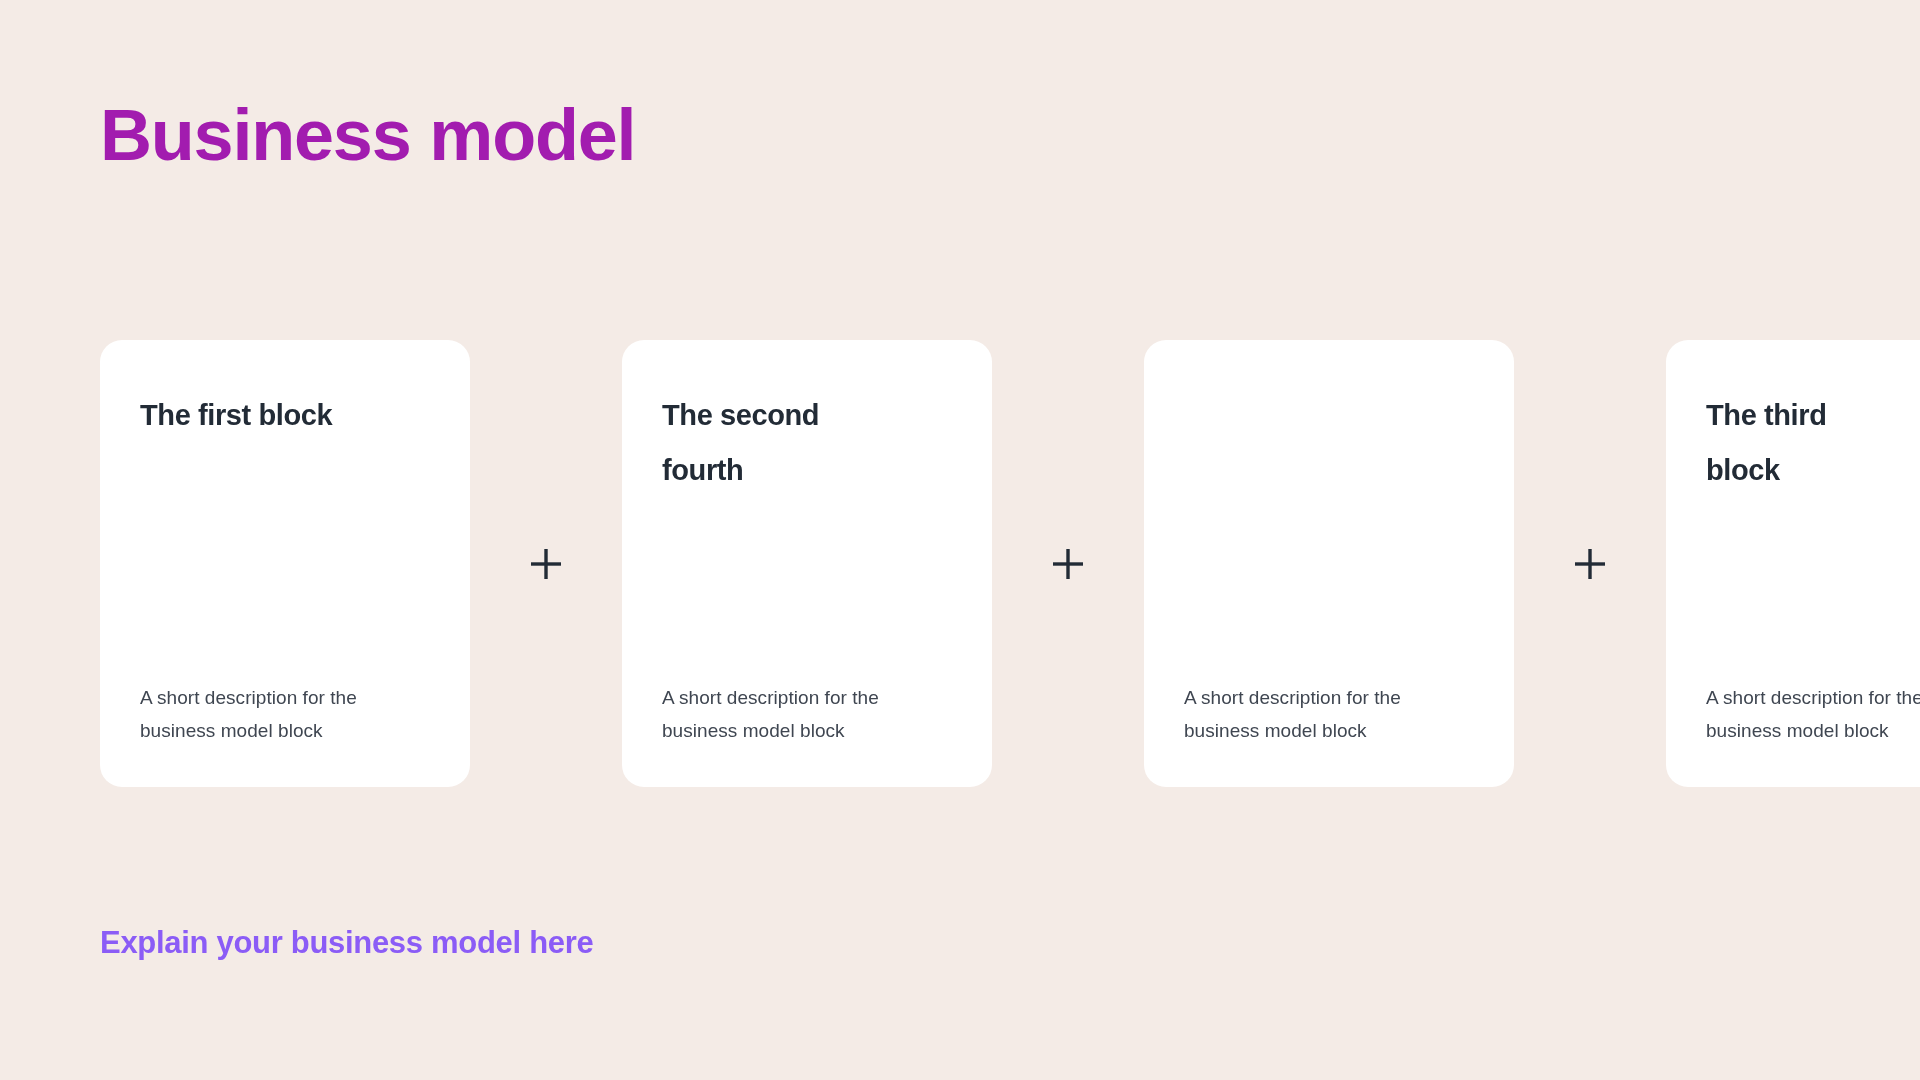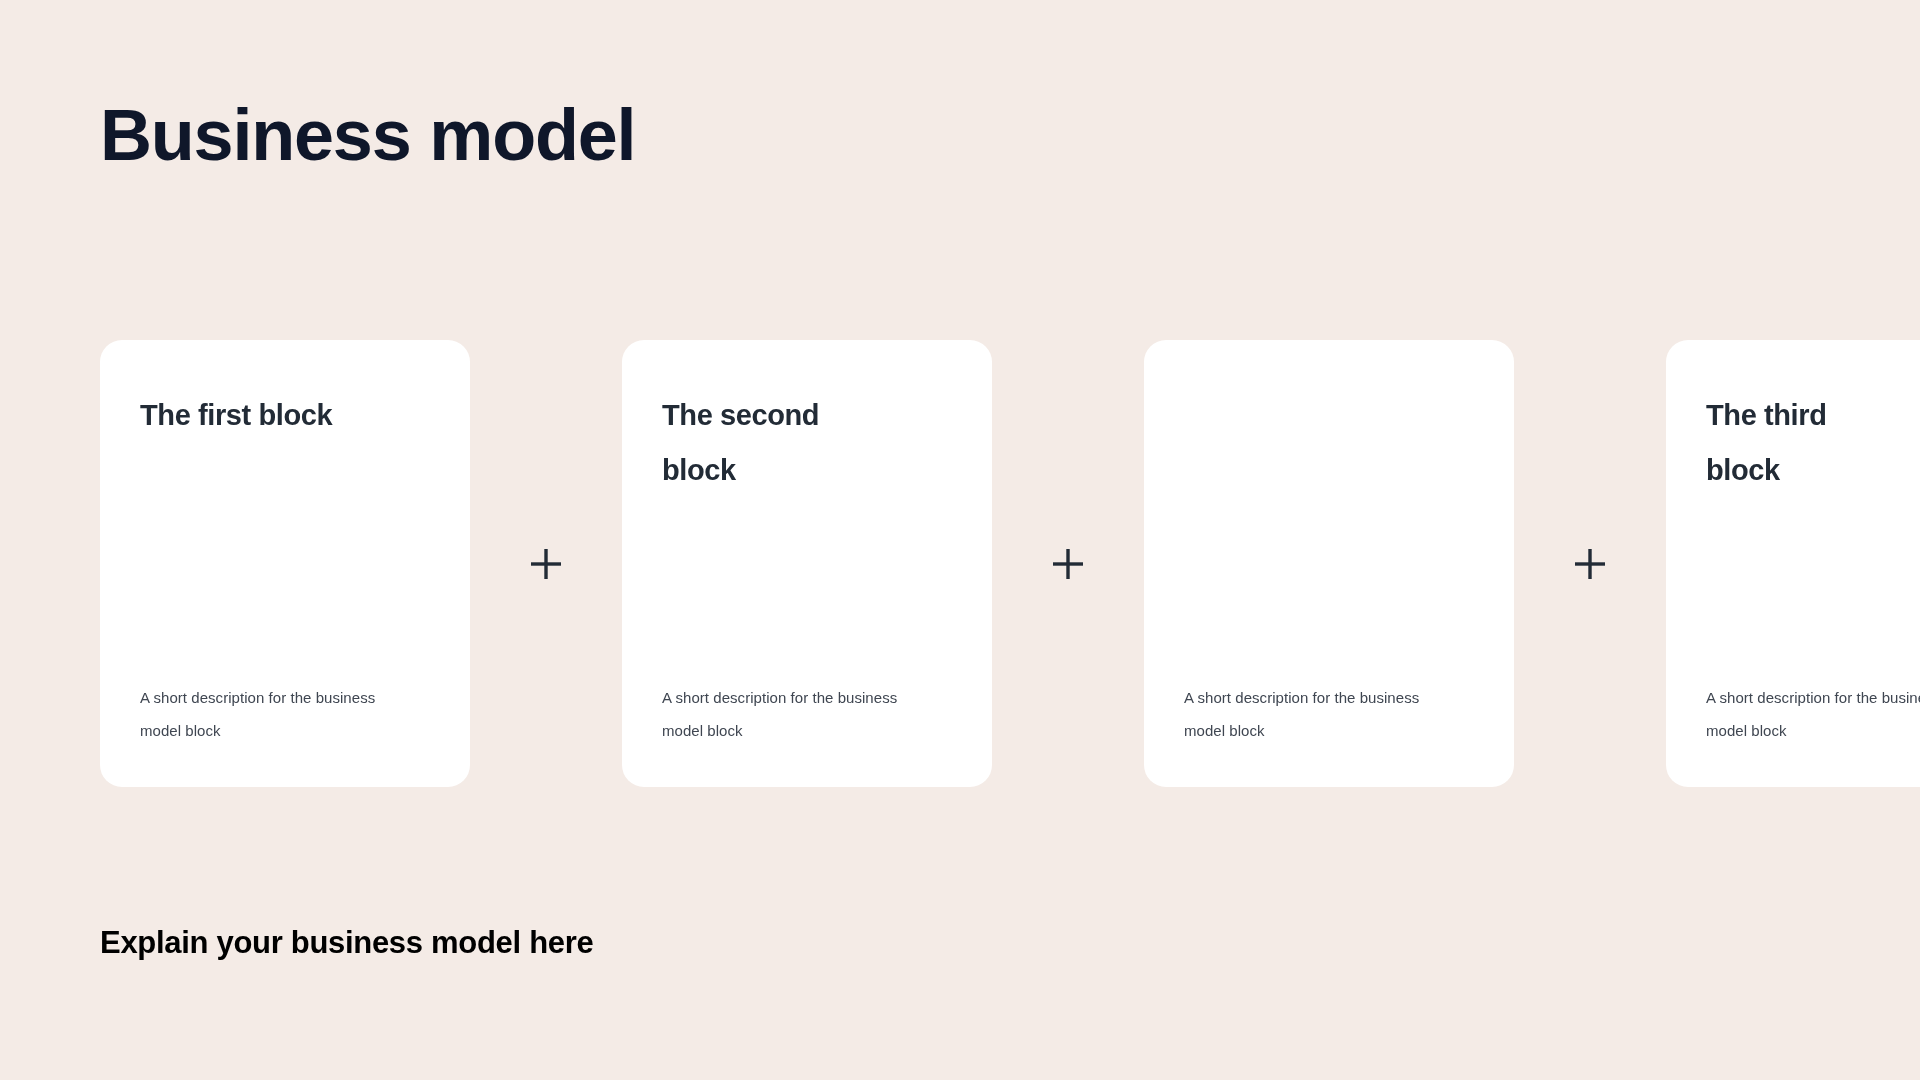--- a/index.html
+++ b/index.html
@@ -24,21 +24,21 @@
   }
 
   
   .page-title {
     position: absolute;
     left: 100px;
     top: 98px;
     font-size: 72px;
     font-weight: 700;
     letter-spacing: -1.2px;
-    color: #0f172a;
+    color: #a21caf;
     line-height: 1.05;
     white-space: nowrap;
   }
 
   
   .blocks-row {
     position: absolute;
     left: 100px;
     top: 340px;
     width: 1442px;
@@ -64,21 +64,21 @@
     font-size: 29px;
     font-weight: 700;
     line-height: 55px;
     letter-spacing: -0.4px;
     color: #222B36;
     max-width: 200px;
   }
 
   .block-desc {
     margin-top: auto;
-    font-size: 15px;
+    font-size: 19px;
     font-weight: 400;
     line-height: 33px;
     color: #3F4651;
     letter-spacing: 0.05px;
     max-width: 280px;
   }
 
   
   .plus-sep {
     flex: 0 0 80px;
@@ -91,21 +91,21 @@
   .plus-sep svg { display: block; }
 
   
   .footer-caption {
     position: absolute;
     left: 100px;
     top: 925px;
     font-size: 31px;
     font-weight: 700;
     letter-spacing: -0.3px;
-    color: #000000;
+    color: #8b5cf6;
     white-space: nowrap;
   }
 </style>
 </head>
 <body>
 
 <div class="slide">
 
   <h1 class="page-title">Business model</h1>
 
@@ -119,21 +119,21 @@
     <div class="plus-sep">
       <span>
         <svg width="30" height="30" viewBox="0 0 30 30" aria-hidden="true">
           <rect x="0" y="13.3" width="30" height="3.4" fill="currentColor"></rect>
           <rect x="13.3" y="0" width="3.4" height="30" fill="currentColor"></rect>
         </svg>
       </span>
     </div>
 
     <div class="block-card">
-      <div class="block-title">The second block</div>
+      <div class="block-title">The second fourth</div>
       <div class="block-desc">A short description for the business model block</div>
     </div>
 
     <div class="plus-sep">
       <span>
         <svg width="30" height="30" viewBox="0 0 30 30" aria-hidden="true">
           <rect x="0" y="13.3" width="30" height="3.4" fill="currentColor"></rect>
           <rect x="13.3" y="0" width="3.4" height="30" fill="currentColor"></rect>
         </svg>
       </span>

